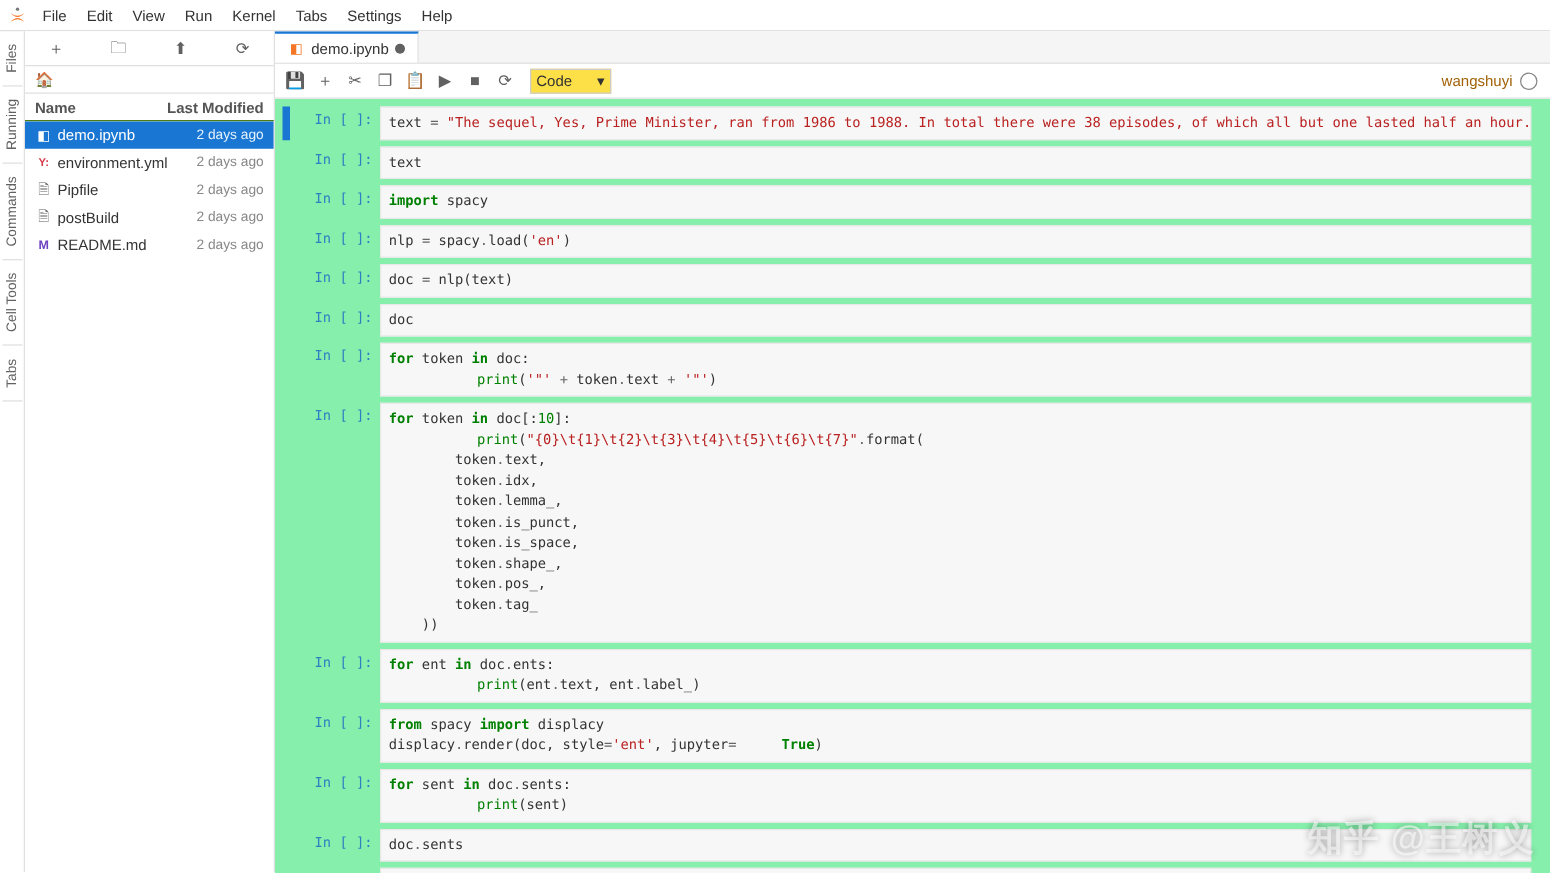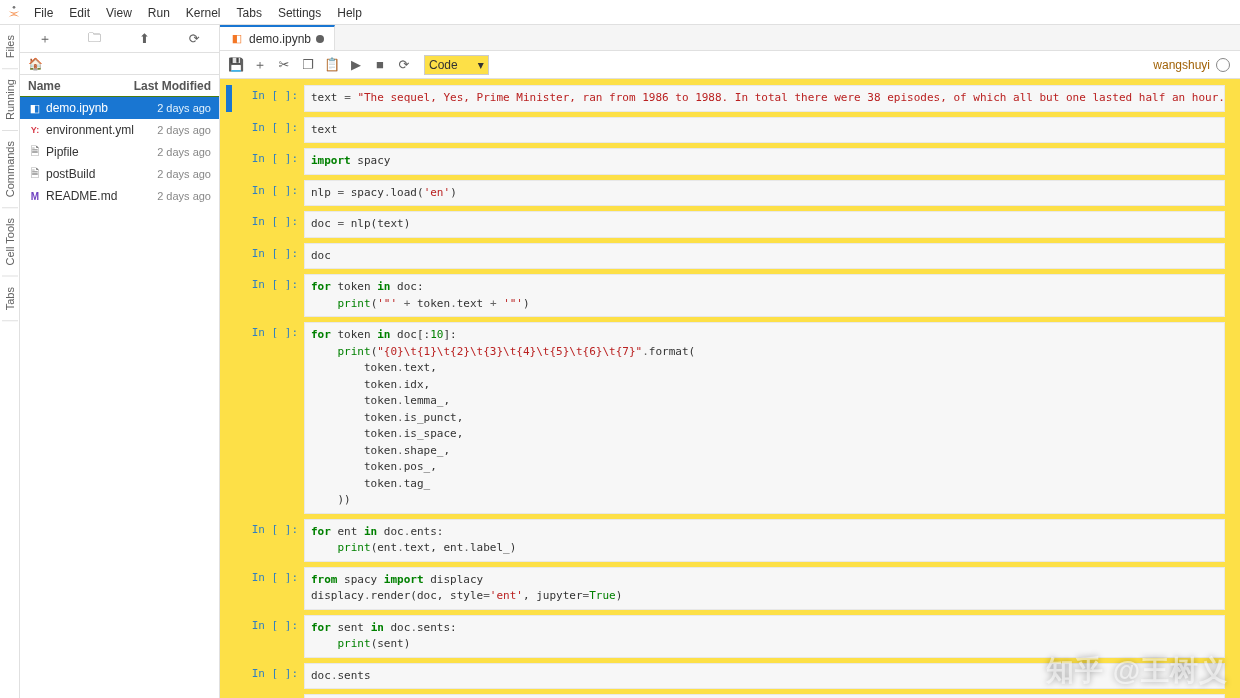--- a/index.html
+++ b/index.html
@@ -30,32 +30,32 @@
 .work-area { flex: 1; display: flex; flex-direction: column; overflow: hidden; }
 .tabbar { height: 26px; display: flex; border-bottom: 1px solid #e0e0e0; background: #f5f5f5; }
 .doc-tab { display: flex; align-items: center; gap: 5px; padding: 0 10px; background: #fff; border-right: 1px solid #e0e0e0; border-top: 2px solid #1976d2; font-size: 12px; cursor: pointer; }
 .dirty-dot { width: 8px; height: 8px; background: #616161; border-radius: 50%; }
 .nb-toolbar { height: 28px; display: flex; align-items: center; border-bottom: 1px solid #e0e0e0; padding: 0 4px; }
 .tb-btn { width: 24px; text-align: center; color: #616161; cursor: pointer; font-size: 13px; }
 .tb-sel { margin-left: 8px; font-size: 12px; padding: 2px 4px; border: 1px solid #ccc; background: #fde047; cursor: pointer; display: flex; align-items: center; gap: 20px; }
 .tb-spacer { flex: 1; }
 .tb-kernel { font-size: 12px; color: #a16207; padding-right: 6px; display: flex; align-items: flex-end; gap: 6px; }
 .k-circle { width: 14px; height: 14px; border: 1px solid #888; border-radius: 50%; }
-.notebook { flex: 1; overflow: auto; background: #fde047; padding: 6px 15px 6px 6px; }
+.notebook { flex: 1; overflow: auto; background: #86efac; padding: 6px 15px 6px 6px; }
 .cell { display: flex; margin-bottom: 5px; }
 .cell-bar { width: 6px; margin-right: 2px; }
 .cell.active .cell-bar { background: #1976d2; }
 .prompt { width: 70px; text-align: right; font-family: "Menlo","Consolas",monospace; font-size: 11px; color: #307fc1; padding: 4px 6px 0 0; flex-shrink: 0; }
 .input-area { flex: 1; background: #f7f7f7; border: 1px solid #e8e8e8; padding: 4px 6px; font-family: "Menlo","Consolas",monospace; font-size: 11px; line-height: 1.5; white-space: pre; overflow-x: hidden; }
 .tok-kw { color: #008000; font-weight: bold; }
 .tok-str { color: #ba2121; }
 .tok-op { color: #666; }
 .tok-num { color: #008000; }
-.tok-builtin { color: #008000; }
-.tok-const { color: #008000; font-weight: normal; }
+.tok-builtin { color: #008000; margin-left: 44px; }
+.tok-const { color: #008000; font-weight: bold; margin-left: 36px; }
 .watermark { position: absolute; right: 12px; bottom: 8px; font-size: 28px; color: rgba(255,255,255,0.55); font-weight: 700; pointer-events: none; text-shadow: 0 0 6px rgba(0,0,0,0.35); letter-spacing: 1px;}
 </style>
 </head>
 <body>
 
 <div class="menubar">
   <svg class="jupyter-logo" viewBox="0 0 24 24">
       <circle cx="12" cy="5" r="2" fill="#767677"></circle>
       <path d="M4 10 Q12 16 20 10 Q12 19 4 10" fill="#f37726"></path>
       <path d="M4 20 Q12 14 20 20 Q12 11 4 20" fill="#f37726"></path>

